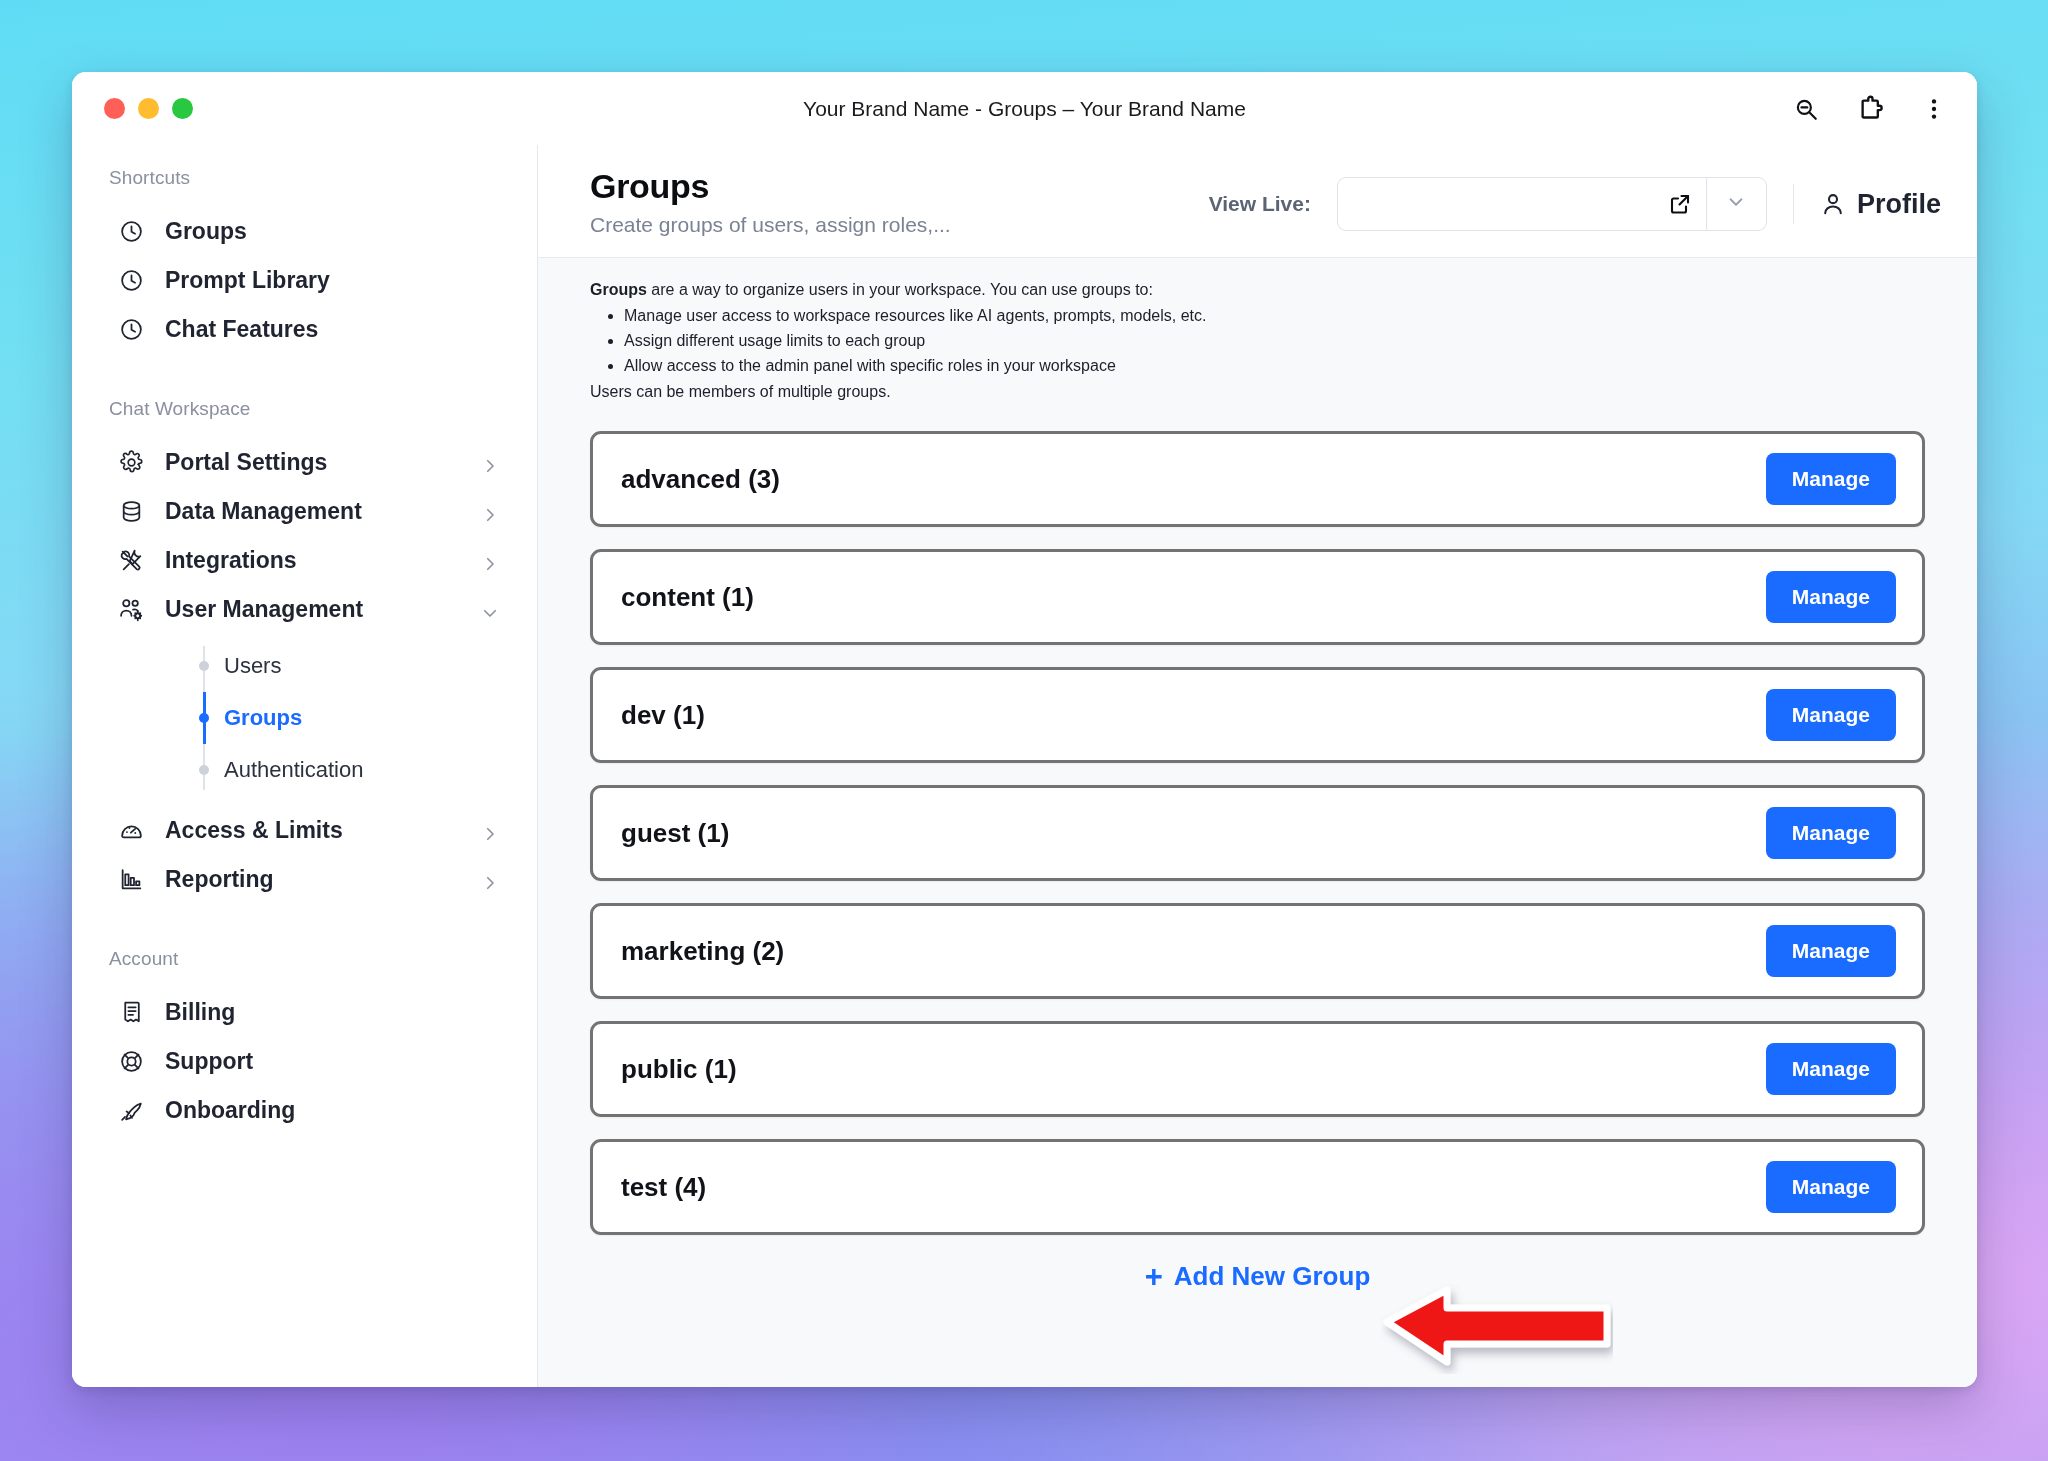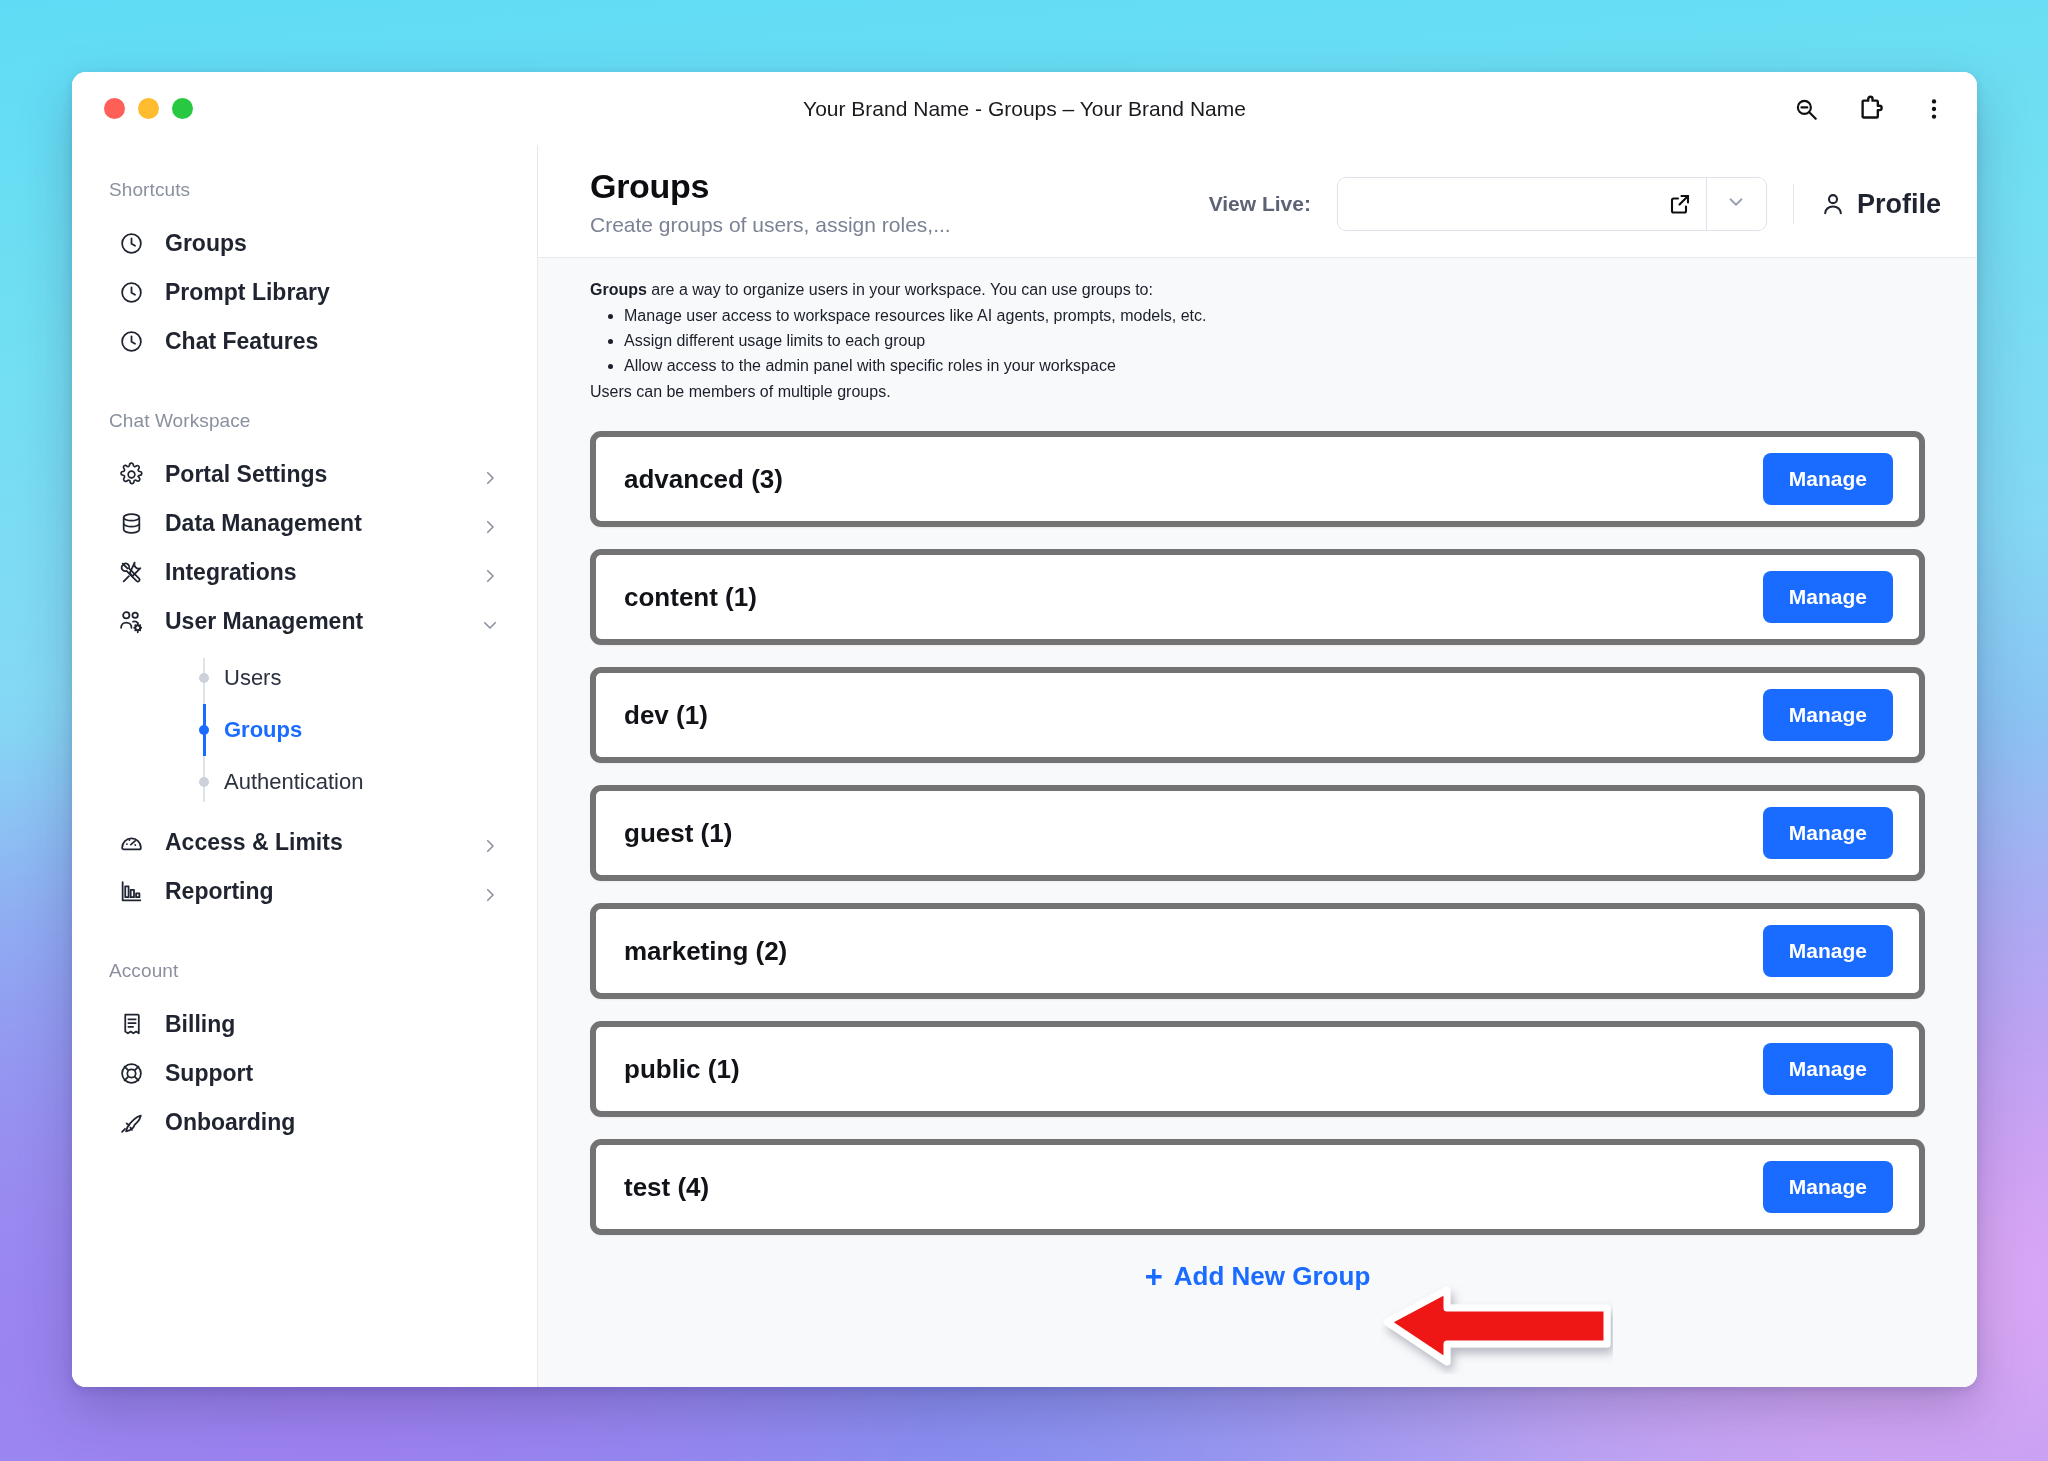--- a/index.html
+++ b/index.html
@@ -34,21 +34,21 @@
   .tb-icon{ width:30px; height:30px; display:flex; align-items:center; justify-content:center; color:#101114; }
 
   .body-row{ display:flex; height:1242px; }
 
   
   .sidebar{
     width:466px; flex-shrink:0; background:#fff; border-right:1px solid #e6e8ec;
     padding-top:22px; overflow:hidden;
   }
   .sec-label{
-    font-size:19px; color:#8a90a0; padding:0 0 0 37px; margin-bottom:18px; letter-spacing:.1px;margin-top:12px;
+    font-size:19px; color:#8a90a0; padding:0 0 0 37px; margin-bottom:18px; letter-spacing:.1px;
   }
   .sec-label.gap{ margin-top:44px; }
   .nav-item{
     display:flex; align-items:center; gap:21px;
     padding:11px 24px 11px 46px; font-size:23px; color:#1f2430;
     font-weight:600; cursor:pointer; position:relative;
   }
   .nav-item .ico{ width:26px; height:26px; flex-shrink:0; display:flex; align-items:center; justify-content:center; color:#1f2430; }
   .nav-item .lbl{ flex:1; white-space:nowrap; }
   .nav-item .chev{ width:18px; height:18px; color:#8b91a1; flex-shrink:0; margin-right:14px; }
@@ -98,21 +98,21 @@
 
   .content{ flex:1; overflow:hidden; padding:0 52px 0 52px; }
   .intro{ padding:20px 0 6px 0; font-size:16px; color:#1b1f2a; line-height:1.44; }
   .intro b{ font-weight:700; }
   .intro ul{ margin:3px 0 0 0; padding-left:34px; list-style:disc; }
   .intro li{ margin:2px 0; }
   .intro .tail{ margin-top:3px; }
 
   .group-list{ margin-top:22px; display:flex; flex-direction:column; gap:22px; }
   .group-card{
-    background:#fff; border:6px solid #737373; border-radius:11px;
+    background:#fff; border:3px solid #737373; border-radius:11px;
     height:96px; display:flex; align-items:center; justify-content:space-between;
     padding:0 26px 0 28px; box-shadow:0 1px 2px rgba(20,25,45,.05);gap:44px;
   }
   .group-name{ font-size:26px; font-weight:700; color:#111319; }
   .manage-btn{
     background:#1a6bff; color:#fff; border:none; border-radius:8px;
     padding:0 26px; height:52px; font-size:21px; font-weight:600;
     font-family:inherit; cursor:pointer;
   }
   .add-row{ display:flex; justify-content:center; padding:26px 0 20px 0; position:relative; }

